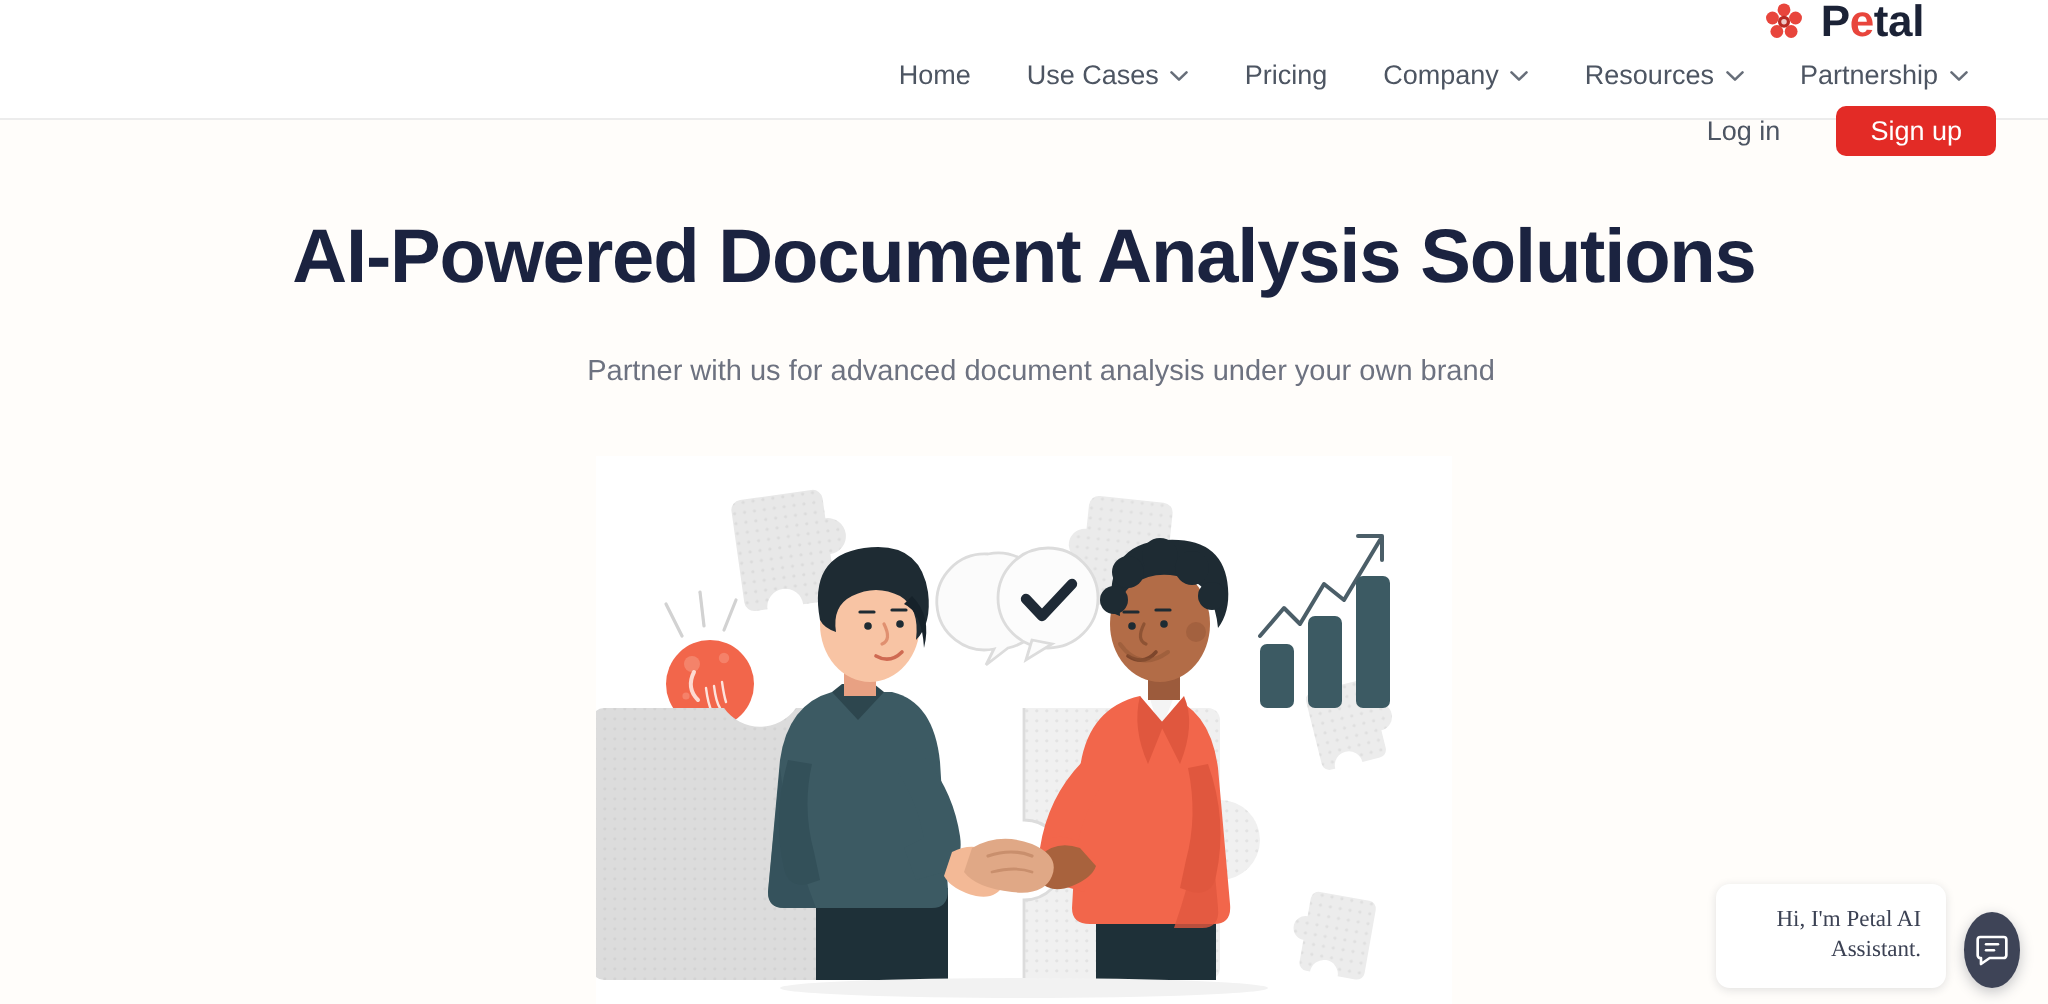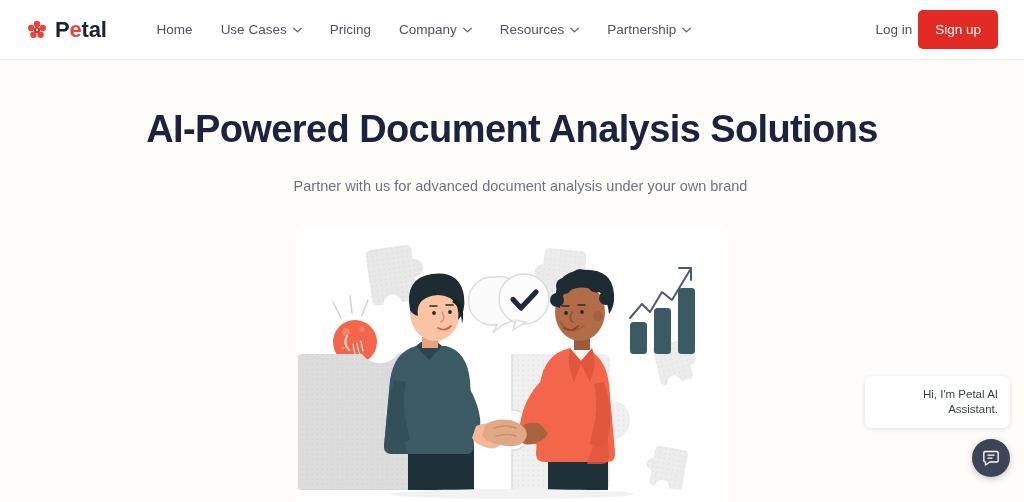--- a/index.html
+++ b/index.html
@@ -16,24 +16,25 @@
     position: relative;
     -webkit-font-smoothing: antialiased;
   }
 
   
   .site-header {
     height: 60px;
     background: #ffffff;
     border-bottom: 1px solid #ececec;
     display: flex;
-    align-items: center;
+    align-items: flex-end;
     padding: 0 26px 0 26px;
     position: relative;
     z-index: 30;
+    flex-direction: column;
   }
 
   .brand {
     display: flex;
     align-items: center;
     gap: 7px;
     margin-right: 36px;
     cursor: pointer;
     user-select: none;
   }
@@ -62,36 +63,36 @@
     color: #4d5562;
     padding: 8px 14px;
     cursor: pointer;
     white-space: nowrap;
   }
   .chev { width: 9px; height: 6px; display: block; flex: none; opacity: .85; }
 
   .header-actions {
     display: flex;
     align-items: center;
-    gap: 6px;
+    gap: 28px;
   }
   .login-link {
     font-size: 13.5px;
     color: #4d5562;
     cursor: pointer;
     white-space: nowrap;
   }
   .signup-btn {
     background: #e32b26;
     color: #ffffff;
     font-size: 13.5px;
     font-weight: normal;
     border: none;
     border-radius: 5px;
-    padding: 12px 17px;
+    padding: 5px 17px;
     cursor: pointer;
     font-family: "Liberation Sans", sans-serif;
     white-space: nowrap;
   }
 
   
   .hero {
     text-align: center;
     padding-top: 48px;
   }
@@ -117,27 +118,27 @@
     background: #ffffff;
     position: relative;
     overflow: hidden;
   }
   .hero-figure svg { display: block; width: 100%; height: 100%; }
 
   
   .chat-widget {
     position: absolute;
     right: 14px;
-    bottom: 25px;
+    bottom: 8px;
     width: 152px;
     display: flex;
-    flex-direction: column;
     align-items: flex-end;
     gap: 9px;
     z-index: 40;
+    font-family: Liberation Serif, serif;
   }
   .chat-bubble {
     background: #ffffff;
     border-radius: 7px;
     box-shadow: 0 1px 5px rgba(25,30,50,.13);
     padding: 11px 12px;
     font-size: 11.5px;
     color: #3c4254;
     line-height: 1.3;
     text-align: right;

